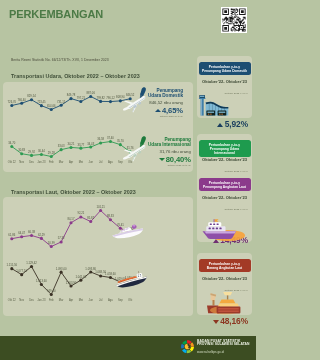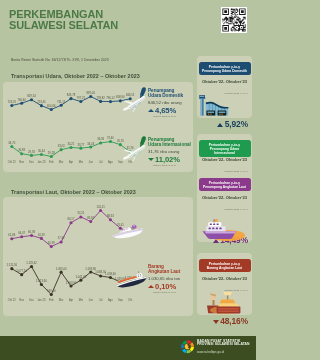--- a/index.html
+++ b/index.html
@@ -32,21 +32,21 @@
      white-space:nowrap;letter-spacing:-0.1px;margin-top:36px;}
   .rnote{position:absolute;right:4px;top:36.2px;font-size:2.4px;color:#73795f;white-space:nowrap;}
   .rillus{position:absolute;left:1px;bottom:0px;width:53px;height:24px;}
   .arr{display:inline-block;width:0;height:0;margin-right:1.3px;vertical-align:0.5px;}
   .arr.up{border-left:3.4px solid transparent;border-right:3.4px solid transparent;
      border-bottom:4.3px solid currentColor;}
   .arr.dn{border-left:3.4px solid transparent;border-right:3.4px solid transparent;
      border-top:4.3px solid currentColor;}
 
   
-  .lcard{position:absolute;}
+  .lcard{position:absolute;text-align:right;}
   .lttl{font-size:4.7px;font-weight:bold;line-height:5.6px;white-space:nowrap;letter-spacing:-0.05px;}
   .lval{margin-top:1.2px;font-size:4.3px;color:#3f4a38;white-space:nowrap;}
   .lpct{margin-top:0.6px;font-size:7.6px;font-weight:bold;white-space:nowrap;letter-spacing:-0.1px;}
   .lnote{margin-top:0.1px;margin-left:5px;font-size:2.3px;color:#757b62;white-space:nowrap;}
   .arr2{display:inline-block;width:0;height:0;margin-right:1.1px;vertical-align:0.4px;}
   .arr2.up{border-left:3.0px solid transparent;border-right:3.0px solid transparent;
      border-bottom:3.8px solid currentColor;}
   .arr2.dn{border-left:3.0px solid transparent;border-right:3.0px solid transparent;
      border-top:3.8px solid currentColor;}
   .plane{position:absolute;}
@@ -57,21 +57,20 @@
   .fweb{position:absolute;font-size:2.9px;color:#d6dfc6;white-space:nowrap;letter-spacing:0.05px;}
   svg{display:block;overflow:visible;}
 </style>
 </head>
 <body>
 
 <div class="page">
 
   <div class="title">
     <div>PERKEMBANGAN</div>
-    <div>SULAWESI SELATAN</div>
   </div>
 
   <div class="qr">
     <svg width="26" height="26" viewBox="-1.5 -1.5 28 28">
         <path id="qrpath" fill="#1a1a1a" d="M0 0h7v1h-7zM9 0h2v1h-2zM12 0h1v1h-1zM14 0h2v1h-2zM18 0h7v1h-7zM0 1h1v1h-1zM6 1h1v1h-1zM9 1h5v1h-5zM15 1h2v1h-2zM18 1h1v1h-1zM24 1h1v1h-1zM0 2h1v1h-1zM2 2h3v1h-3zM6 2h1v1h-1zM12 2h1v1h-1zM14 2h1v1h-1zM16 2h1v1h-1zM18 2h1v1h-1zM20 2h3v1h-3zM24 2h1v1h-1zM0 3h1v1h-1zM2 3h3v1h-3zM6 3h1v1h-1zM9 3h3v1h-3zM13 3h1v1h-1zM16 3h1v1h-1zM18 3h1v1h-1zM20 3h3v1h-3zM24 3h1v1h-1zM0 4h1v1h-1zM2 4h3v1h-3zM6 4h1v1h-1zM10 4h3v1h-3zM14 4h2v1h-2zM18 4h1v1h-1zM20 4h3v1h-3zM24 4h1v1h-1zM0 5h1v1h-1zM6 5h1v1h-1zM9 5h2v1h-2zM13 5h1v1h-1zM18 5h1v1h-1zM24 5h1v1h-1zM0 6h7v1h-7zM10 6h1v1h-1zM12 6h1v1h-1zM14 6h1v1h-1zM16 6h1v1h-1zM18 6h7v1h-7zM9 7h1v1h-1zM14 7h1v1h-1zM10 8h1v1h-1zM13 8h1v1h-1zM15 8h1v1h-1zM3 9h2v1h-2zM7 9h4v1h-4zM12 9h3v1h-3zM16 9h2v1h-2zM22 9h3v1h-3zM2 10h5v1h-5zM8 10h4v1h-4zM18 10h1v1h-1zM23 10h2v1h-2zM0 11h1v1h-1zM2 11h4v1h-4zM7 11h6v1h-6zM15 11h5v1h-5zM22 11h1v1h-1zM24 11h1v1h-1zM0 12h3v1h-3zM4 12h3v1h-3zM8 12h1v1h-1zM10 12h1v1h-1zM15 12h3v1h-3zM21 12h2v1h-2zM4 13h1v1h-1zM7 13h4v1h-4zM13 13h1v1h-1zM17 13h5v1h-5zM0 14h1v1h-1zM3 14h1v1h-1zM6 14h1v1h-1zM8 14h2v1h-2zM11 14h1v1h-1zM14 14h2v1h-2zM18 14h3v1h-3zM23 14h1v1h-1zM2 15h1v1h-1zM4 15h2v1h-2zM10 15h1v1h-1zM13 15h4v1h-4zM18 15h3v1h-3zM22 15h2v1h-2zM1 16h1v1h-1zM6 16h4v1h-4zM11 16h2v1h-2zM15 16h1v1h-1zM19 16h1v1h-1zM21 16h2v1h-2zM12 17h1v1h-1zM17 17h1v1h-1zM19 17h1v1h-1zM24 17h1v1h-1zM0 18h7v1h-7zM12 18h11v1h-11zM24 18h1v1h-1zM0 19h1v1h-1zM6 19h1v1h-1zM11 19h1v1h-1zM13 19h1v1h-1zM17 19h2v1h-2zM22 19h1v1h-1zM24 19h1v1h-1zM0 20h1v1h-1zM2 20h3v1h-3zM6 20h1v1h-1zM10 20h3v1h-3zM15 20h1v1h-1zM18 20h1v1h-1zM20 20h1v1h-1zM22 20h3v1h-3zM0 21h1v1h-1zM2 21h3v1h-3zM6 21h1v1h-1zM9 21h1v1h-1zM12 21h2v1h-2zM17 21h2v1h-2zM22 21h1v1h-1zM0 22h1v1h-1zM2 22h3v1h-3zM6 22h1v1h-1zM9 22h1v1h-1zM11 22h1v1h-1zM13 22h2v1h-2zM17 22h8v1h-8zM0 23h1v1h-1zM6 23h1v1h-1zM9 23h2v1h-2zM12 23h1v1h-1zM14 23h5v1h-5zM21 23h2v1h-2zM24 23h1v1h-1zM0 24h7v1h-7zM10 24h1v1h-1zM13 24h1v1h-1zM17 24h1v1h-1zM21 24h4v1h-4z"></path>
       </svg>
   </div>
 
   <div class="byline">Berita Resmi Statistik No. 66/12/73/Th. XVII, 1 Desember 2023</div>
 
@@ -178,21 +177,21 @@
       <text x="123.20" y="27.80" text-anchor="middle" font-size="2.7" font-family="&quot;Liberation Sans&quot;,sans-serif" fill="#5b6148">Okt</text>
     </svg>
 
   <div class="lcard" style="left:148px;top:136.6px">
     <div class="lttl" style="color:#1d7a3c">
       <span>Penumpang</span><br>
       <span>Udara Internasional</span>
     </div>
     <div class="lval">31,76 ribu orang</div>
     <div class="lpct" style="color:#1d7a3c">
-      <span class="arr2 dn"></span><span>11,02%</span>
+      <span class="arr2 dn"></span><span>80,40%</span>
     </div>
     <div class="lnote">Oktober 2023 (m-to-m)</div>
   </div>
   <div class="plane" style="left:120px;top:136px" id="pl1">
       <svg width="34" height="32" viewBox="0 0 30 28">
         <g transform="rotate(-17 15 14)">
           <path d="M22.6 3.3c0.9-0.8 2.3-1.0 3.1-0.3 0.8 0.7 0.5 2.0-0.4 3.0l-3.6 4.0-1.7-2.6z" fill="#1d7a3c"></path>
           <path d="M21.9 7.8l-1.5 4.0-2.0-0.6 1.8-4.4z" fill="#1d7a3c" opacity="0.85"></path>
           <path d="M3.6 17.1c-1.2 0.1-2.2-0.2-2.2-0.85 0-0.65 1.0-1.1 2.3-1.25l4.4-0.45 1.4 1.9z" fill="#f6f8f6"></path>
           <path d="M6.5 14.2l15.0-4.3c1.0-0.3 1.9 0.1 2.1 0.9 0.2 0.8-0.35 1.6-1.35 1.9l-14.6 4.2c-0.9 0.25-1.7-0.1-1.9-0.85-0.2-0.75 0.2-1.55 0.75-1.85z" fill="#f6f8f6"></path>
@@ -291,31 +290,20 @@
       <text x="54.13" y="40.80" text-anchor="middle" font-size="2.7" font-family="&quot;Liberation Sans&quot;,sans-serif" fill="#5b6148">Mar</text>
       <text x="64.00" y="40.80" text-anchor="middle" font-size="2.7" font-family="&quot;Liberation Sans&quot;,sans-serif" fill="#5b6148">Apr</text>
       <text x="73.87" y="40.80" text-anchor="middle" font-size="2.7" font-family="&quot;Liberation Sans&quot;,sans-serif" fill="#5b6148">Mei</text>
       <text x="83.73" y="40.80" text-anchor="middle" font-size="2.7" font-family="&quot;Liberation Sans&quot;,sans-serif" fill="#5b6148">Jun</text>
       <text x="93.60" y="40.80" text-anchor="middle" font-size="2.7" font-family="&quot;Liberation Sans&quot;,sans-serif" fill="#5b6148">Jul</text>
       <text x="103.47" y="40.80" text-anchor="middle" font-size="2.7" font-family="&quot;Liberation Sans&quot;,sans-serif" fill="#5b6148">Agu</text>
       <text x="113.33" y="40.80" text-anchor="middle" font-size="2.7" font-family="&quot;Liberation Sans&quot;,sans-serif" fill="#5b6148">Sep</text>
       <text x="123.20" y="40.80" text-anchor="middle" font-size="2.7" font-family="&quot;Liberation Sans&quot;,sans-serif" fill="#5b6148">Okt</text>
     </svg>
 
-  <div class="lcard" style="left:148px;top:263.6px">
-    <div class="lttl" style="color:#a33a26">
-      <span>Barang</span><br>
-      <span>Angkutan Laut</span>
-    </div>
-    <div class="lval">1.030,65 ribu ton</div>
-    <div class="lpct" style="color:#a33a26">
-      <span class="arr2 up"></span><span>0,10%</span>
-    </div>
-    <div class="lnote">Oktober 2023 (m-to-m)</div>
-  </div>
   <div class="plane" style="left:114px;top:271px" id="pl3">
       <svg width="34" height="21" viewBox="0 0 34 21">
         <g transform="rotate(-14 17 11)">
           <path d="M1.4 10.4c9.5-1.0 20.0-1.3 31.4-0.95 0.65 0.0 0.95 0.5 0.55 1.0-1.5 1.9-3.2 3.1-5.2 3.6-6.3 1.5-13.4 1.5-20.3 0.25-2.5-0.45-4.5-1.6-6.0-3.45-0.25-0.3-0.05-0.4 0-0.45z" fill="#20293f"></path>
           <path d="M1.4 10.4c9.5-1.0 20.0-1.3 31.4-0.95 0.65 0.0 0.95 0.5 0.55 1.0l-0.4 0.5c-10.8-0.35-21.1 0.0-30.2 0.9-0.55-0.4-1.0-0.9-1.35-1.45z" fill="#fbfaf7"></path>
           <path d="M3.4 8.9c6.6-0.75 13.4-1.05 20.6-0.9l1.7 1.35c-7.6-0.15-15.1 0.1-22.5 0.75z" fill="#e8e3d8"></path>
           <path d="M5.1 7.3c5.8-0.6 11.8-0.85 18.1-0.7l0.8 1.4c-7.2-0.15-14.0 0.15-20.6 0.9z" fill="#e3632a"></path>
           <path d="M5.1 7.3c5.8-0.6 11.8-0.85 18.1-0.7l0.25 0.45c-6.5-0.1-13.0 0.15-19.1 0.75z" fill="#f68b4f"></path>
           <g fill="#b74a1d">
             <rect x="7.4" y="7.4" width="0.4" height="1.5"></rect>

